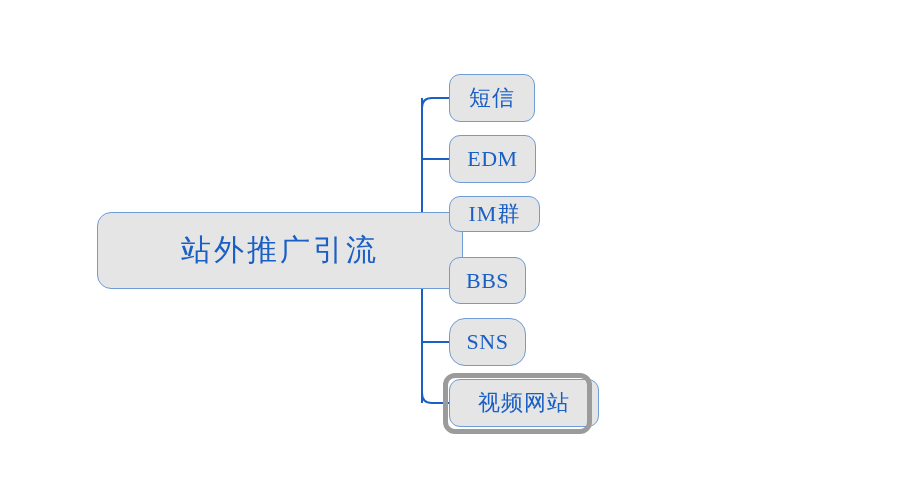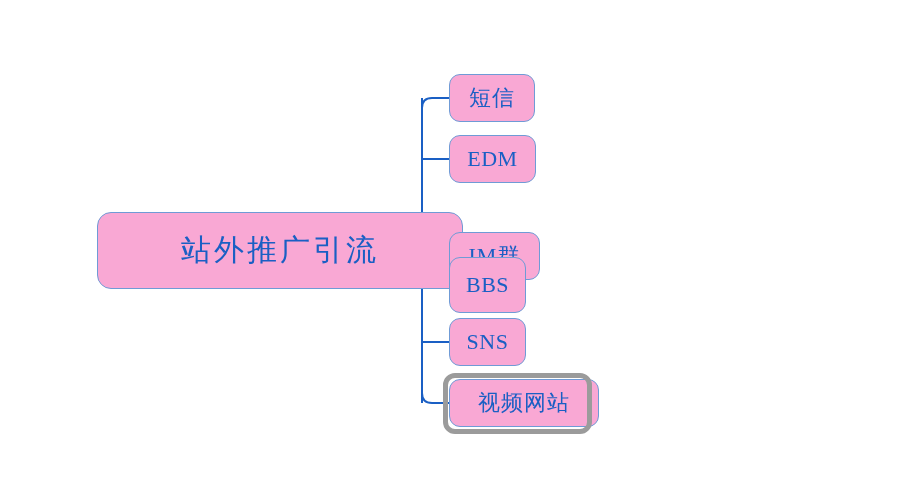--- a/index.html
+++ b/index.html
@@ -18,21 +18,21 @@
   #connectors {
     position: absolute;
     left: 0;
     top: 0;
     width: 897px;
     height: 495px;
   }
   .node {
     position: absolute;
     box-sizing: border-box;
-    background: #f9a8d4;
+    background: #e5e5e5;
     border: 1.6px solid #6F9BD6;
     border-radius: 11px;
     display: flex;
     align-items: center;
     justify-content: center;
     color: #1A5FC4;
     white-space: nowrap;
     letter-spacing: 0.5px;
   }
   .node-root {
@@ -75,27 +75,27 @@
   <div id="nodes-layer">
       <div class="node node-root" style="left: 97px; top: 212px; width: 366px; height: 77px; border-color: rgb(111, 155, 214); color: rgb(26, 95, 196);">
         <span>站外推广引流</span>
       </div>
       <div class="node node-child cjk" style="left: 449px; top: 74px; width: 86px; height: 48px; border-color: rgb(111, 155, 214); color: rgb(26, 95, 196);">
         <span>短信</span>
       </div>
       <div class="node node-child" style="left: 449px; top: 135px; width: 87px; height: 48px; border-color: rgb(111, 155, 214); color: rgb(26, 95, 196);">
         <span>EDM</span>
       </div>
-      <div class="node node-child cjk" style="left: 449px; top: 196px; width: 91px; height: 48px; border-color: rgb(111, 155, 214); color: rgb(26, 95, 196); margin-top: 36px;">
+      <div class="node node-child cjk" style="left: 449px; top: 196px; width: 91px; height: 36px; border-color: rgb(111, 155, 214); color: rgb(26, 95, 196);">
         <span>IM群</span>
       </div>
-      <div class="node node-child" style="left: 449px; top: 257px; width: 77px; height: 56px; border-color: rgb(111, 155, 214); color: rgb(26, 95, 196);">
+      <div class="node node-child" style="left: 449px; top: 257px; width: 77px; height: 47px; border-color: rgb(111, 155, 214); color: rgb(26, 95, 196);">
         <span>BBS</span>
       </div>
-      <div class="node node-child" style="left: 449px; top: 318px; width: 77px; height: 48px; border-color: rgb(111, 155, 214); color: rgb(26, 95, 196);">
+      <div class="node node-child" style="left: 449px; top: 318px; width: 77px; height: 48px; border-color: rgb(111, 155, 214); color: rgb(26, 95, 196); border-radius: 16px;">
         <span>SNS</span>
       </div>
       <div class="node node-child cjk" style="left: 449px; top: 379px; width: 150px; height: 48px; border-color: rgb(111, 155, 214); color: rgb(26, 95, 196);">
         <span>视频网站</span>
       </div>
       <div class="selection-frame" style="left: 443px; top: 373px; width: 149px; height: 61px; border-color: rgb(155, 155, 155);"></div>
     </div>
 
 </div>
 

